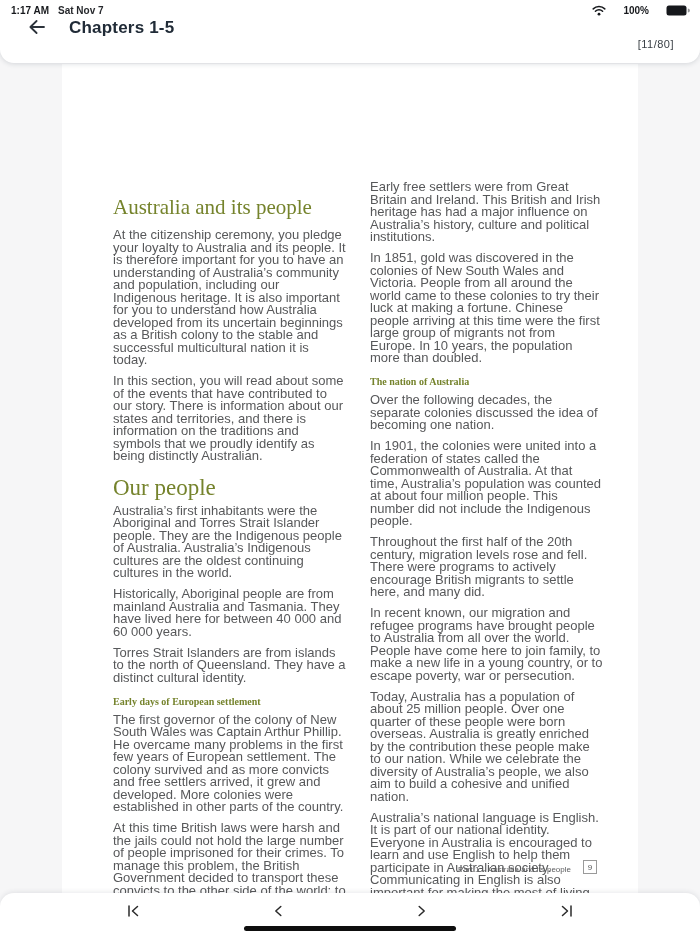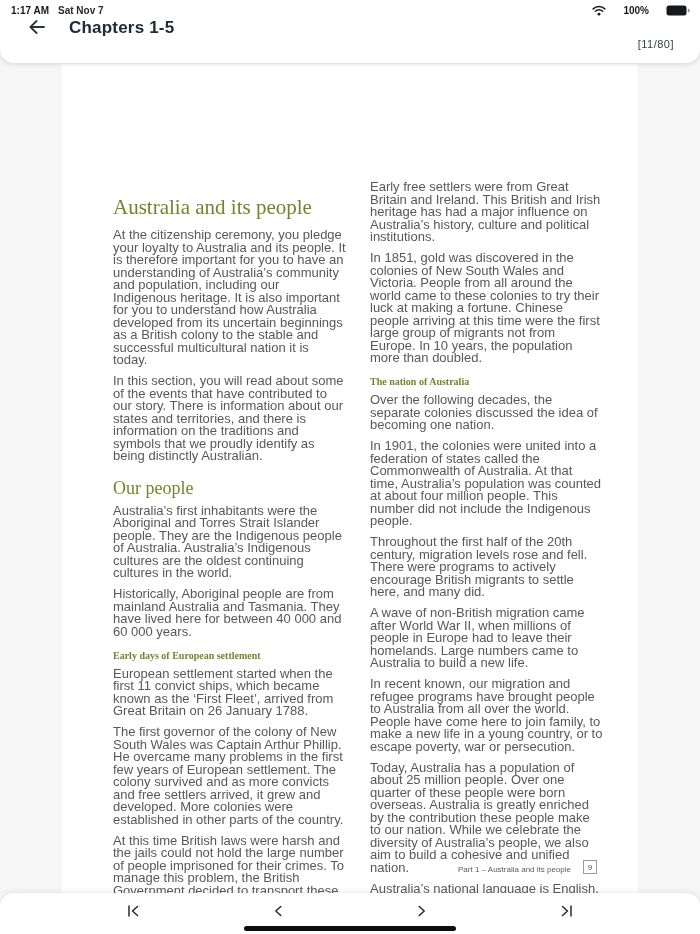--- a/index.html
+++ b/index.html
@@ -26,21 +26,21 @@
 
   
   .page { position:absolute; top:64px; left:62px; width:576px; height:834px;
     background:#ffffff; z-index:1; }
   .col { position:absolute; width:233px; }
   .col-left { left:51px; top:86px;margin-top:44px; }
   .col-right { left:308px; top:117px; }
   .doc-h1 { font-family:"Liberation Serif","DejaVu Serif",serif; font-weight:400;
     font-size:21px; line-height:26px; color:#75832c; white-space:nowrap; margin-bottom:9px; }
   .doc-h2 { font-family:"Liberation Serif","DejaVu Serif",serif; font-weight:400;
-    font-size:18px; line-height:24px; color:#75832c; white-space:nowrap; margin:13px 0 5px 0; }
+    font-size:23px; line-height:24px; color:#75832c; white-space:nowrap; margin:13px 0 5px 0; }
   .doc-h3 { font-family:"Liberation Serif","DejaVu Serif",serif; font-weight:600;
     font-size:10px; line-height:17px; color:#75832c; white-space:nowrap; margin:3px 0 4px 0; }
   .doc-p { font-size:13px; line-height:12.5px; color:#57585a; margin-bottom:8.5px; }
   .doc-footer { position:absolute; top:796px; right:41px; display:flex; align-items:flex-end; }
   .doc-footer-text { font-size:8px; color:#5a5b5d; }
   .doc-page-box { margin-left:12px; min-width:14px; height:14px; border:1px solid #9a9a9a;
     display:flex; align-items:center; justify-content:center; font-size:8px; color:#57585a; padding:0 3px; }
 
   
   .bottom-nav { position:absolute; left:0; bottom:0; width:700px; height:41px;
@@ -98,34 +98,33 @@
 
   <div class="page">
 
     <div class="col col-left">
       <div class="doc-h1">Australia and its people</div>
       <p class="doc-p">At the citizenship ceremony, you pledge your loyalty to Australia and its people. It is therefore important for you to have an understanding of Australia’s community and population, including our Indigenous heritage. It is also important for you to understand how Australia developed from its uncertain beginnings as a British colony to the stable and successful multicultural nation it is today.</p>
       <p class="doc-p">In this section, you will read about some of the events that have contributed to our story. There is information about our states and territories, and there is information on the traditions and symbols that we proudly identify as being distinctly Australian.</p>
       <div class="doc-h2">Our people</div>
       <p class="doc-p">Australia’s first inhabitants were the Aboriginal and Torres Strait Islander people. They are the Indigenous people of Australia. Australia’s Indigenous cultures are the oldest continuing cultures in the world.</p>
       <p class="doc-p">Historically, Aboriginal people are from mainland Australia and Tasmania. They have lived here for between 40 000 and 60 000 years.</p>
+      <p class="doc-p">Torres Strait Islanders are from islands to the north of Queensland. They have a distinct cultural identity.</p>
       <div class="doc-h3">Early days of European settlement</div>
-      <p class="doc-p">European settlement started when the first 11 convict ships, which became known as the ‘First Fleet’, arrived from Great Britain on 26 January 1788.</p>
       <p class="doc-p">The first governor of the colony of New South Wales was Captain Arthur Phillip. He overcame many problems in the first few years of European settlement. The colony survived and as more convicts and free settlers arrived, it grew and developed. More colonies were established in other parts of the country.</p>
       <p class="doc-p">At this time British laws were harsh and the jails could not hold the large number of people imprisoned for their crimes. To manage this problem, the British Government decided to transport these convicts to the other side of the world; to the new colony of New South Wales.</p>
     </div>
 
     <div class="col col-right">
       <p class="doc-p">Early free settlers were from Great Britain and Ireland. This British and Irish heritage has had a major influence on Australia’s history, culture and political institutions.</p>
       <p class="doc-p">In 1851, gold was discovered in the colonies of New South Wales and Victoria. People from all around the world came to these colonies to try their luck at making a fortune. Chinese people arriving at this time were the first large group of migrants not from Europe. In 10 years, the population more than doubled.</p>
       <div class="doc-h3">The nation of Australia</div>
       <p class="doc-p">Over the following decades, the separate colonies discussed the idea of becoming one nation.</p>
       <p class="doc-p">In 1901, the colonies were united into a federation of states called the Commonwealth of Australia. At that time, Australia’s population was counted at about four million people. This number did not include the Indigenous people.</p>
       <p class="doc-p">Throughout the first half of the 20th century, migration levels rose and fell. There were programs to actively encourage British migrants to settle here, and many did.</p>
-      <p class="doc-p">A wave of non-British migration came after World War II, when millions of people in Europe had to leave their homelands. Large numbers came to Australia to build a new life.</p>
       <p class="doc-p">In recent known, our migration and refugee programs have brought people to Australia from all over the world. People have come here to join family, to make a new life in a young country, or to escape poverty, war or persecution.</p>
       <p class="doc-p">Today, Australia has a population of about 25 million people. Over one quarter of these people were born overseas. Australia is greatly enriched by the contribution these people make to our nation. While we celebrate the diversity of Australia’s people, we also aim to build a cohesive and unified nation.</p>
       <p class="doc-p">Australia’s national language is English. It is part of our national identity. Everyone in Australia is encouraged to learn and use English to help them participate in Australian society. Communicating in English is also important for making the most of living and working in Australia. Other languages are also valued. In Australia’s diverse society, over 200 languages are spoken.</p>
     </div>
 
     <div class="doc-footer">
       <span class="doc-footer-text">Part 1 – Australia and its people</span>
       <span class="doc-page-box">9</span>
     </div>
   </div>

